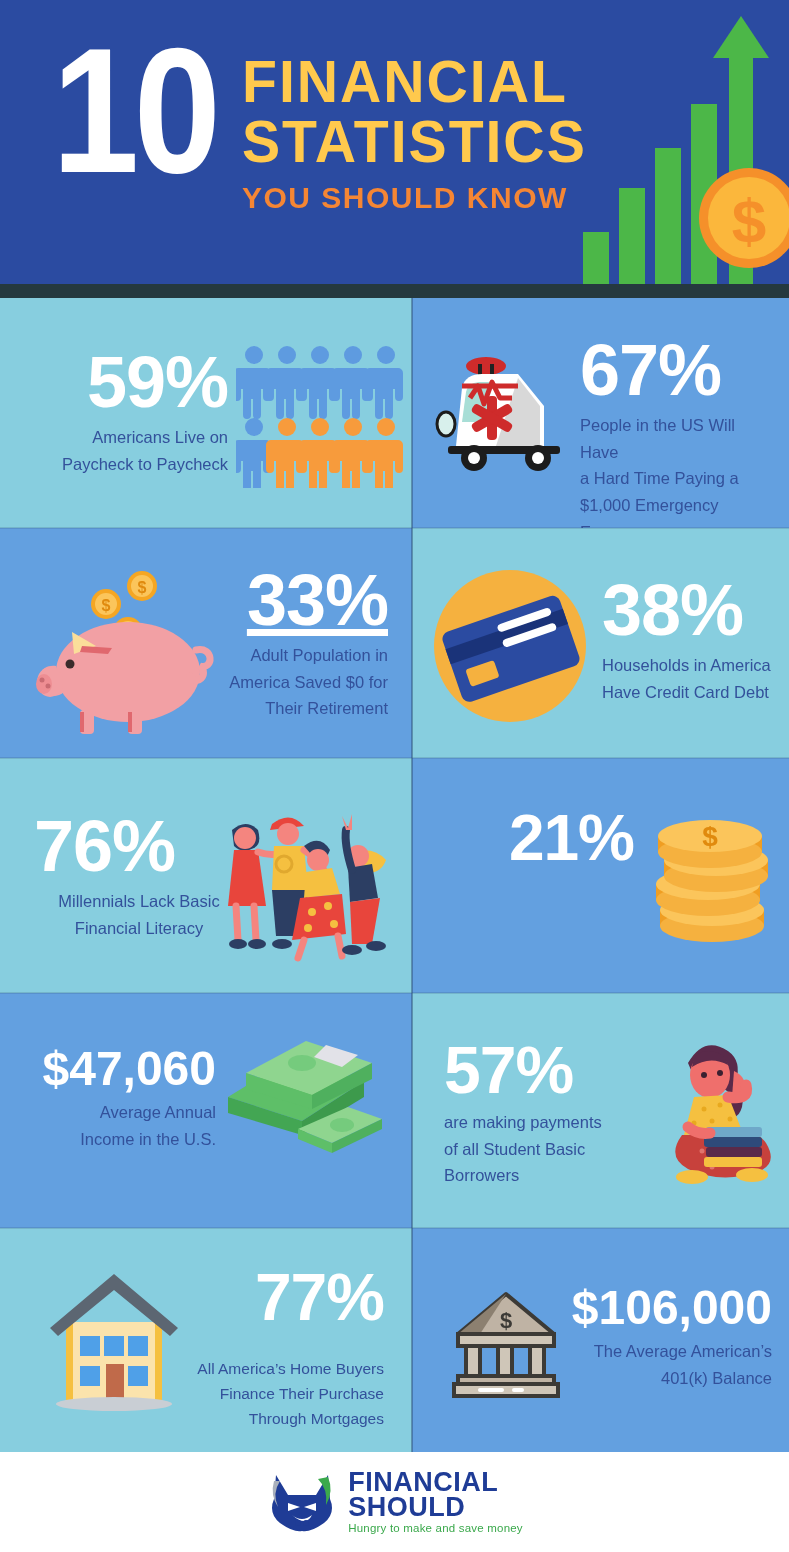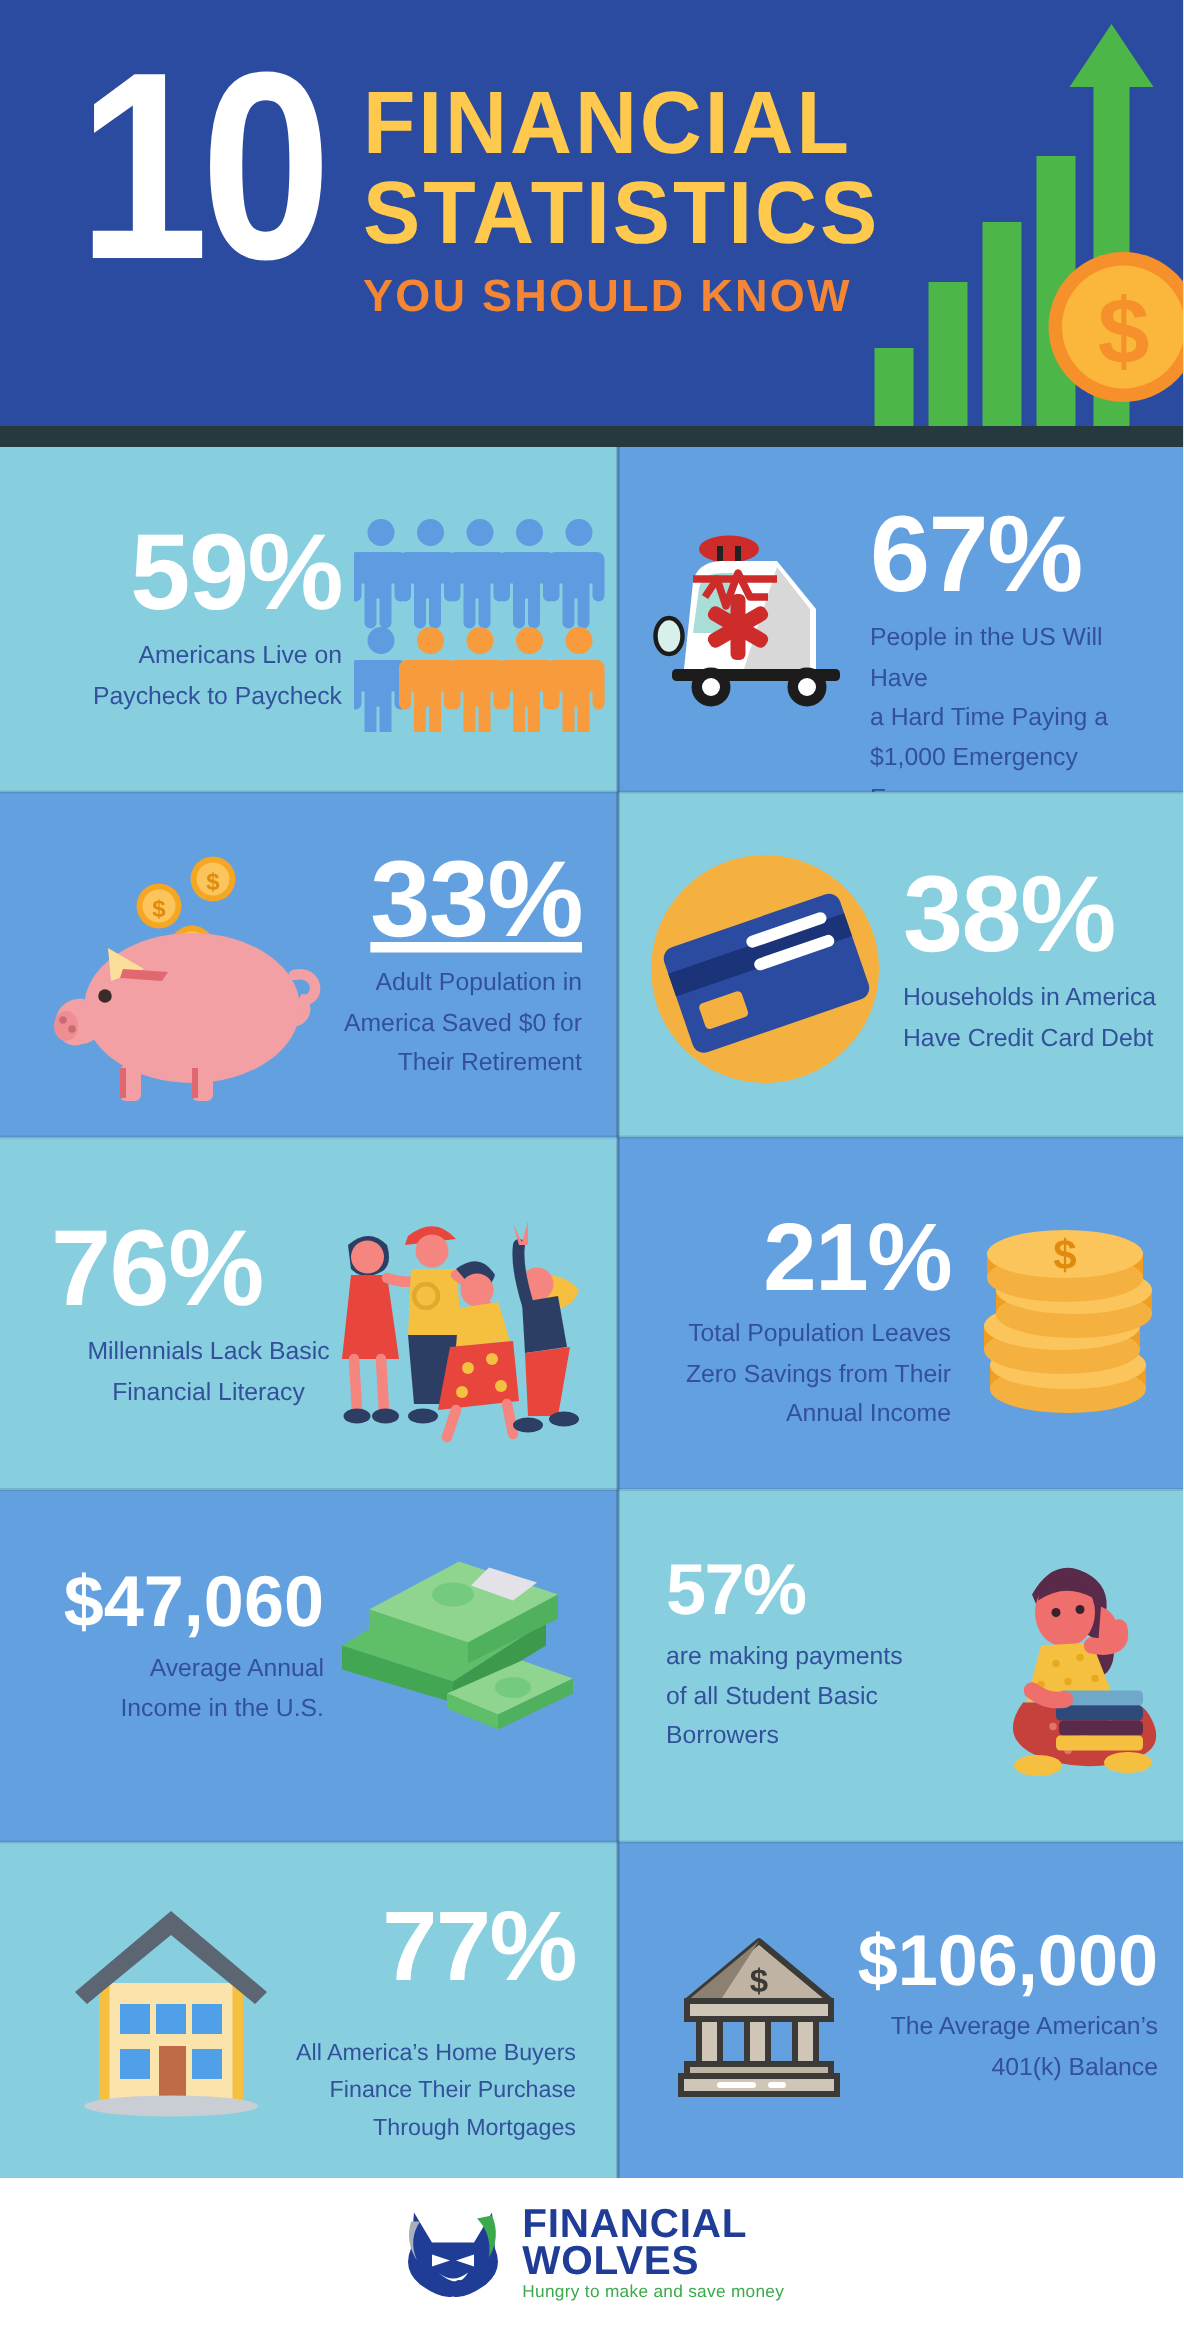--- a/index.html
+++ b/index.html
@@ -378,25 +378,20 @@
           <ellipse cx="64" cy="66" rx="52" ry="16" fill="#F5B13F"></ellipse>
           <ellipse cx="64" cy="50" rx="52" ry="16" fill="#FBC55B"></ellipse>
           <rect x="6" y="26" width="104" height="16" fill="#F09E22"></rect>
           <ellipse cx="58" cy="42" rx="52" ry="16" fill="#F5B13F"></ellipse>
           <ellipse cx="58" cy="26" rx="52" ry="16" fill="#FBC55B"></ellipse>
           <text x="58" y="36" font-size="28" font-weight="bold" fill="#E08A0E" text-anchor="middle" font-family="Liberation Sans, sans-serif">$</text>
         </g>
       </svg>
       <div class="stat-block ta-right" style="left:16px;top:48px;width:206px;">
         <div class="stat-num" style="font-size:64px;">21%</div>
-        <div class="stat-cap">
-          <div>Total Population Leaves</div>
-          <div>Zero Savings from Their</div>
-          <div>Annual Income</div>
-        </div>
       </div>
     </div>
 
     <div class="cell bg-mid">
       <svg class="art" style="left:222px;top:40px;width:160px;height:130px;" viewBox="0 0 160 130">
         <polygon points="6,64 68,26 142,48 80,88" fill="#5EBF68"></polygon>
         <polygon points="6,64 80,88 80,102 6,80" fill="#43A653"></polygon>
         <polygon points="142,48 80,88 80,102 142,64" fill="#3D9A4C"></polygon>
         <polygon points="24,40 84,8 150,30 90,62" fill="#8FD58F"></polygon>
         <polygon points="24,40 90,62 90,76 24,56" fill="#5EBF68"></polygon>
@@ -445,21 +440,21 @@
         </g>
         <rect x="58" y="100" width="56" height="10" rx="3" fill="#6FA8C9"></rect>
         <rect x="56" y="110" width="58" height="10" rx="3" fill="#2E4A7A"></rect>
         <rect x="58" y="120" width="56" height="10" rx="3" fill="#5A2A4A"></rect>
         <rect x="56" y="130" width="58" height="10" rx="3" fill="#F5C040"></rect>
         <path d="M40 100 q10 8 22 6" stroke="#EF6F6C" stroke-width="11" fill="none" stroke-linecap="round"></path>
         <ellipse cx="44" cy="150" rx="16" ry="7" fill="#F5C040"></ellipse>
         <ellipse cx="104" cy="148" rx="16" ry="7" fill="#F5C040"></ellipse>
       </svg>
       <div class="stat-block ta-left" style="left:32px;top:44px;width:200px;">
-        <div class="stat-num" style="font-size:48px;">57%</div>
+        <div class="stat-num" style="font-size:66px;">57%</div>
         <div class="stat-cap">
           <div>are making payments</div>
           <div>of all Student Basic</div>
           <div>Borrowers</div>
         </div>
       </div>
     </div>
 
     <div class="cell bg-light">
       <svg class="art" style="left:44px;top:38px;width:140px;height:148px;" viewBox="0 0 140 148">
@@ -522,19 +517,19 @@
         <path d="M52 10 q10 10 8 26 q8 -14 2 -28z" fill="#3BA94C"></path>
         <path d="M14 12 q-8 12 -2 26 q-8 -12 -4 -26z" fill="#A9B0BC"></path>
         <path d="M22 34 L34 38 L22 42 Z" fill="#ffffff"></path>
         <path d="M50 34 L38 38 L50 42 Z" fill="#ffffff"></path>
         <path d="M26 46 q10 8 20 0 q-6 12 -20 0z" fill="#ffffff"></path>
         <circle cx="32" cy="54" r="3" fill="#1F3C96"></circle>
         <circle cx="40" cy="54" r="3" fill="#1F3C96"></circle>
       </svg>
       <div class="logo-text">
         <div class="logo-fin">FINANCIAL</div>
-        <div class="logo-wol">WOLVES</div>
+        <div class="logo-wol">SHOULD</div>
         <div class="logo-tag">Hungry to make and save money</div>
       </div>
     </div>
   </div>
 
 </div>
 
 </body></html>

